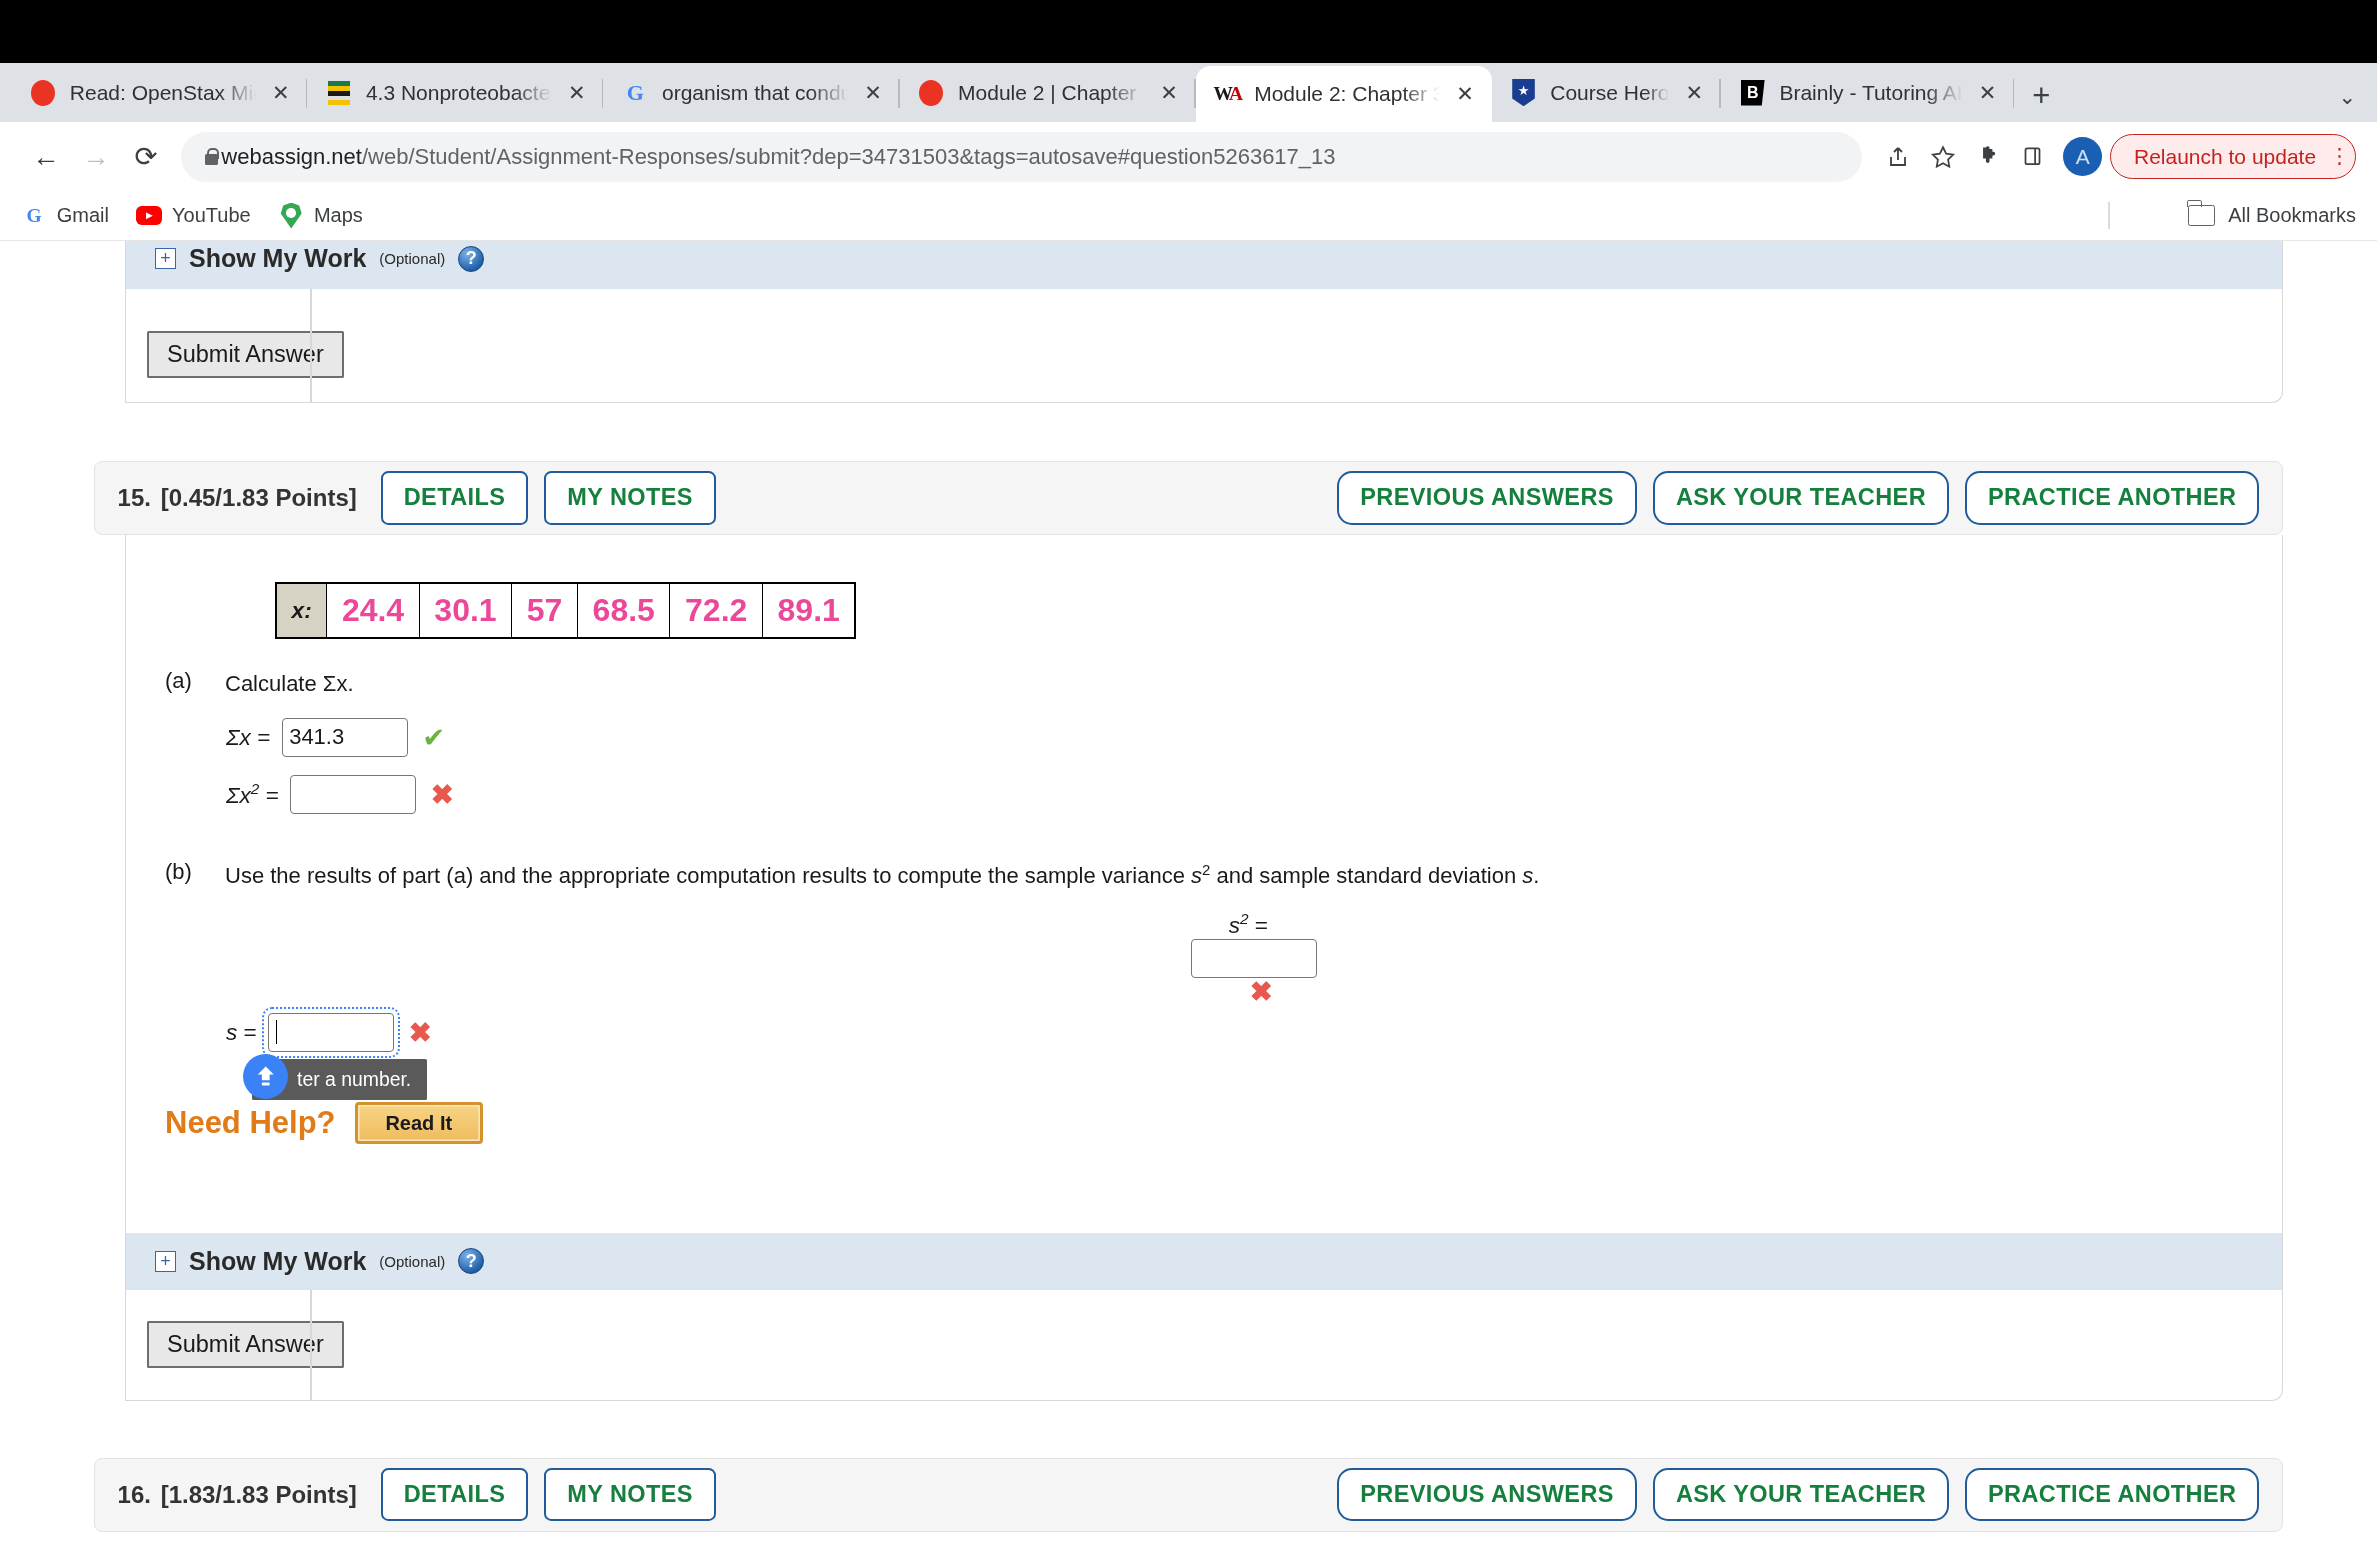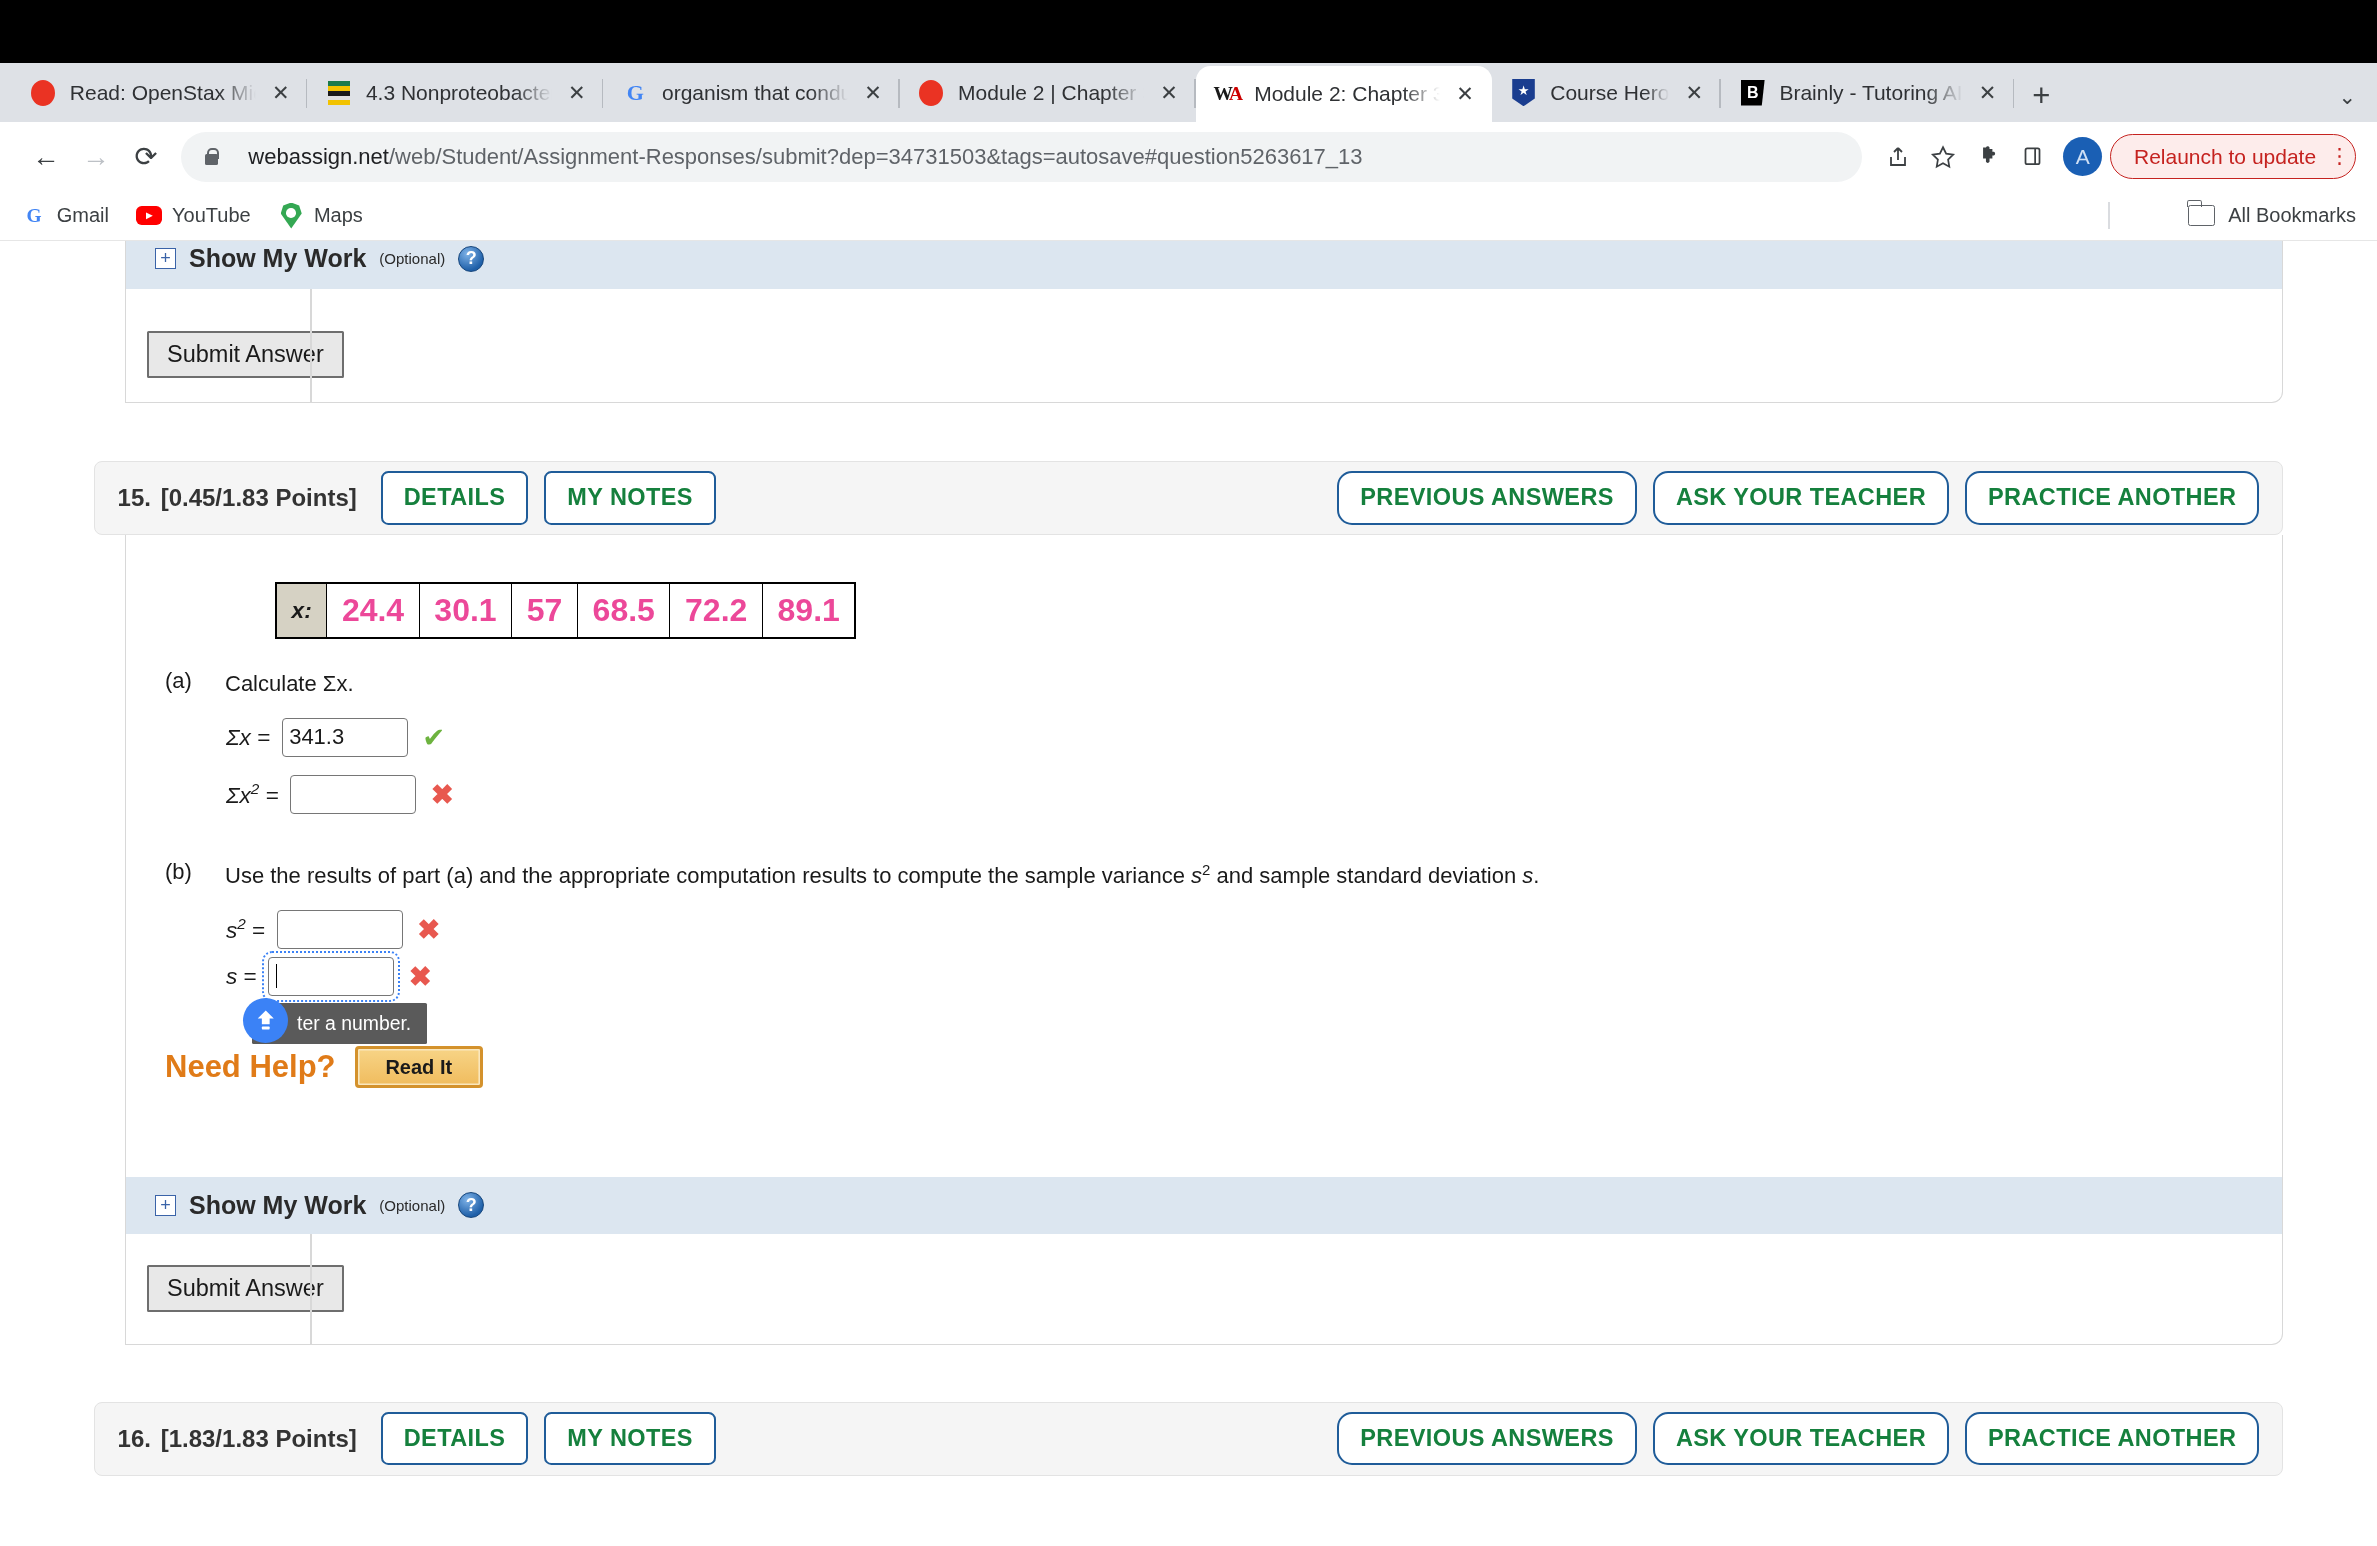--- a/index.html
+++ b/index.html
@@ -113,21 +113,21 @@
   }
   .navbtn.dim { color:#bdc1c6; }
   .omnibox {
     flex: 1;
     height: 50px;
     background: #f1f3f4;
     border-radius: 26px;
     display:flex; align-items:center;
     padding: 0 22.6px;
     margin: 0 13px 0 9.7px;
-    gap: 29px;
+    gap: 2px;
     min-width: 0;
   }
   .lock-icon {
     width: 16px; height: 19.4px; position:relative; flex:0 0 16px;
   }
   .lock-icon::before {
     content:""; position:absolute; left:1.6px; top:7.3px; width:13px; height:10.5px;
     background:#5f6368; border-radius:1.6px;
   }
   .lock-icon::after {
@@ -583,21 +583,21 @@
           <span class="mark bad">✖</span>
         </div>
 
         <div class="part" style="margin-top:45px;">
           <div class="part-letter">(b)</div>
           <div class="part-content">
             <div class="part-text"><span>Use the results of part (a) and the appropriate computation results to compute the sample variance </span><i>s</i><span class="sup">2</span><span> and sample standard deviation </span><i>s</i><span>.</span></div>
           </div>
         </div>
 
-        <div class="answer-row" style="">
+        <div class="answer-row" style="flex-direction:column;">
           <span class="ans-label"><span>s</span><span class="sup">2</span><span class="nonital"> = </span></span>
           <div class="ansbox"></div>
           <span class="mark bad">✖</span>
         </div>
 
         <div class="answer-row" style="margin-top:8px;">
           <span class="ans-label"><span>s</span><span class="nonital"> = </span></span>
           <div class="ansbox focused"><span class="caret"></span><span></span></div>
           <span class="mark bad">✖</span>
         </div>

